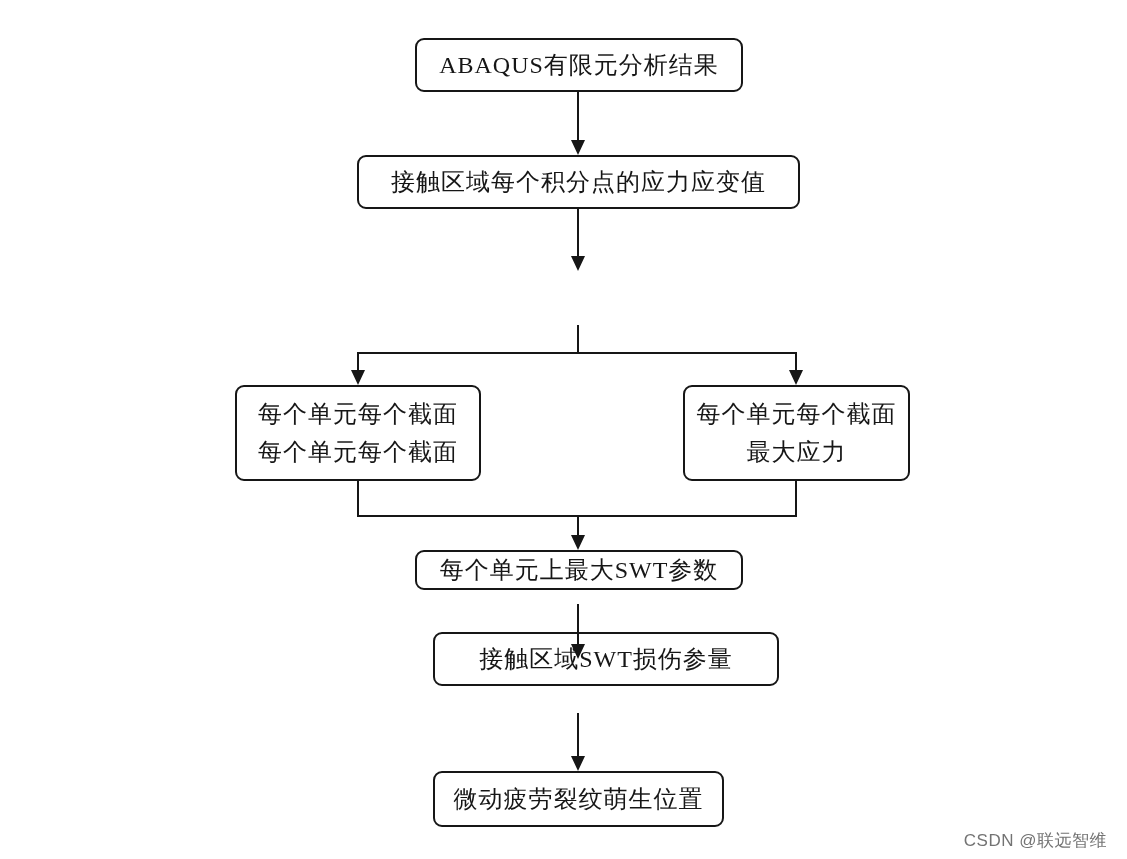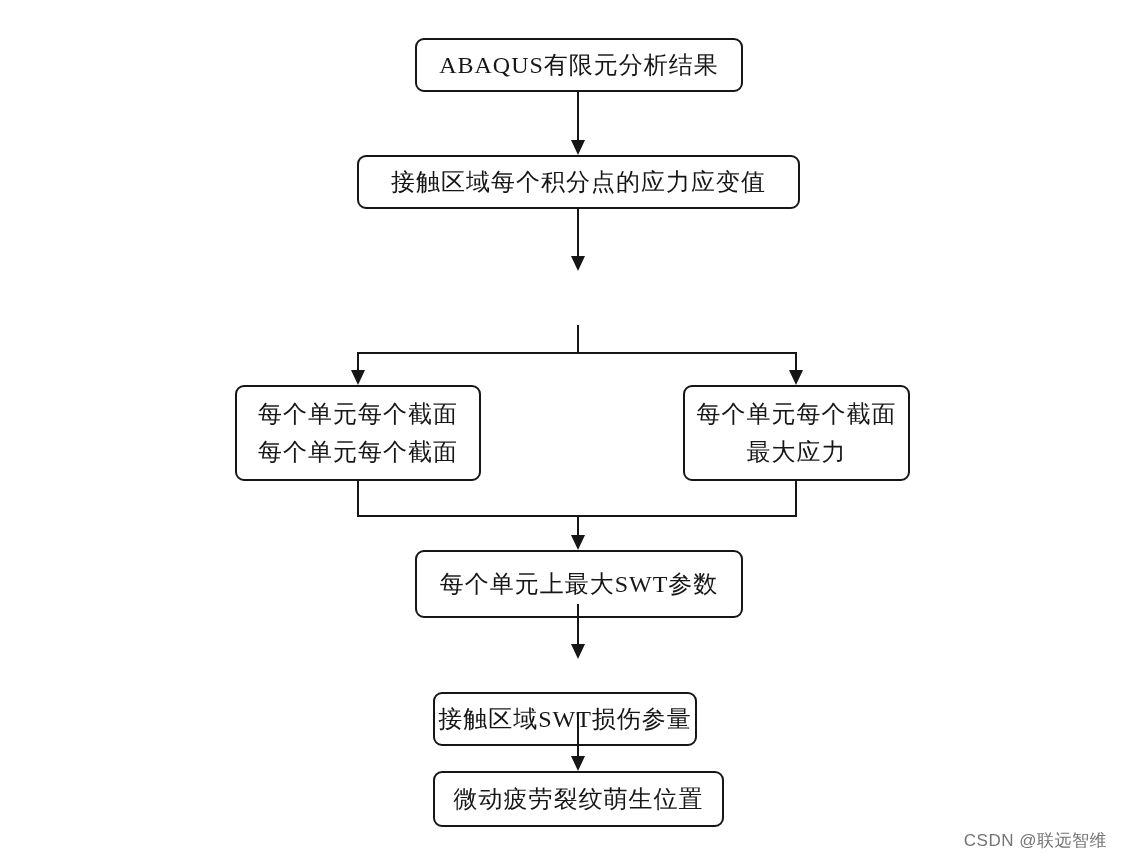--- a/index.html
+++ b/index.html
@@ -30,22 +30,22 @@
     font-size: 24px;
     letter-spacing: 1px;
     line-height: 38px;
     white-space: nowrap;
   }
   #n-abaqus    { left: 415px; top: 38px;  width: 328px; height: 54px; }
   #n-integration{ left: 357px; top: 155px; width: 443px; height: 54px; text-align: center; }
   #n-section   { left: 357px; top: 271px; width: 443px; height: 54px; }
   #n-strain    { left: 235px; top: 385px; width: 246px; height: 96px; }
   #n-stress    { left: 683px; top: 385px; width: 227px; height: 96px; }
-  #n-swt       { left: 415px; top: 550px; width: 328px; height: 68px; }
-  #n-damage    { left: 433px; top: 692px; width: 264px; height: 54px; }
+  #n-swt       { left: 415px; top: 550px; width: 328px; height: 40px; }
+  #n-damage    { left: 433px; top: 632px; width: 346px; height: 54px; }
   #n-location  { left: 433px; top: 771px; width: 291px; height: 56px; }
 
   .vline {
     position: absolute;
     width: 2px;
     background: #161616;
   }
   .hline {
     position: absolute;
     height: 2px;

